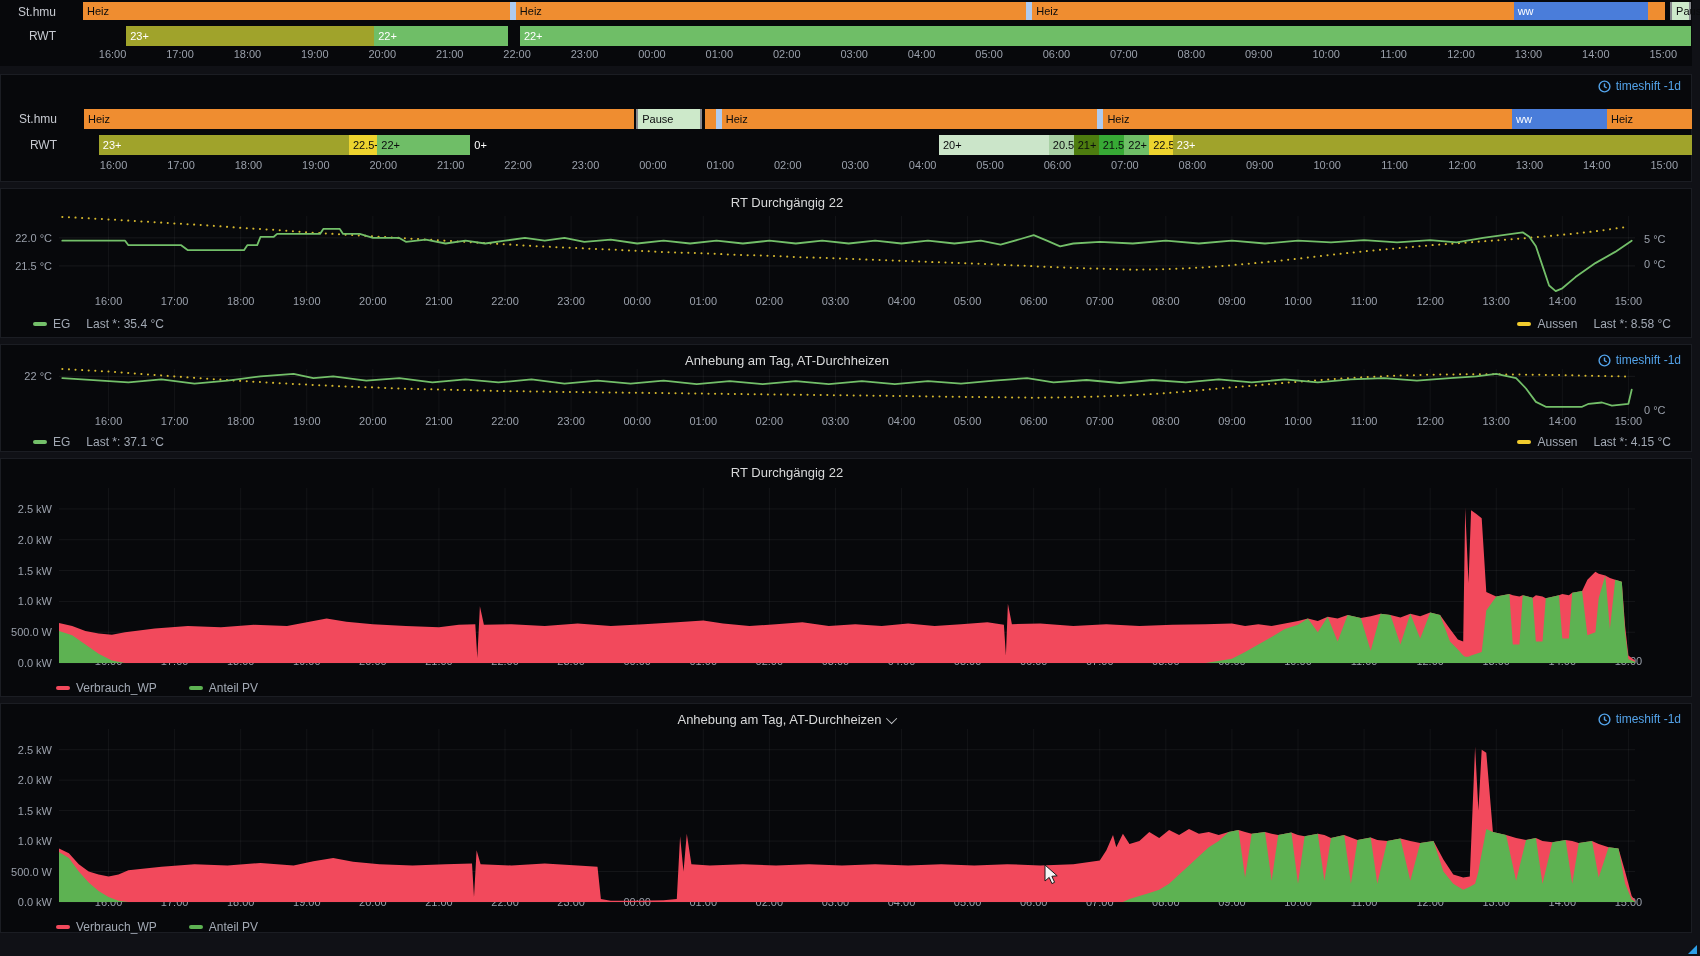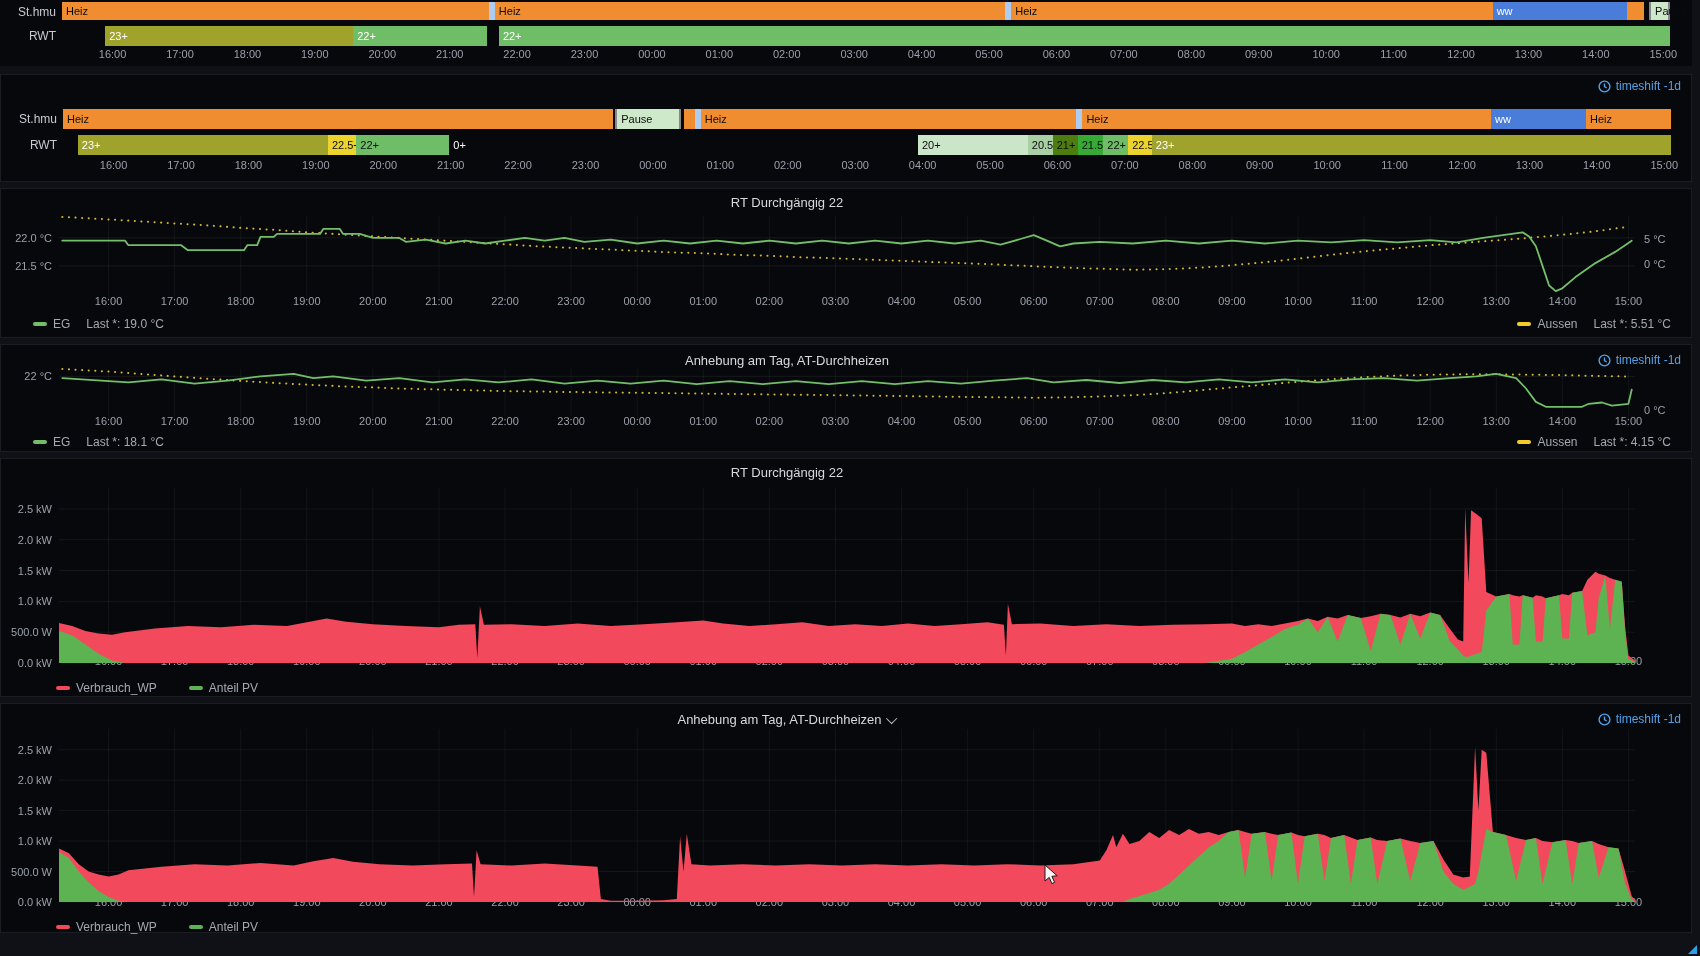--- a/index.html
+++ b/index.html
@@ -7,21 +7,21 @@
         font-family:"Liberation Sans",sans-serif;}
   .panel{position:absolute;left:0;width:1692px;background:#07080b;border:1px solid #1b1d23;box-sizing:border-box;}
   .p1{top:0;height:66px;border:none;}
   .p2{top:74px;height:108px;}
   .p3{top:188px;height:150px;}
   .p4{top:344px;height:108px;}
   .p5{top:458px;height:239px;}
   .p6{top:703px;height:230px;}
   .rowlabel{position:absolute;left:0;width:56px;text-align:right;font-size:12px;color:#c7cad1;line-height:20px;}
   .tl-row{position:absolute;left:62px;width:1608px;}
-  .tl-seg{position:absolute;top:0;height:100%;overflow:visible;box-sizing:border-box;}
+  .tl-seg{position:absolute;top:0;height:100%;overflow:visible;box-sizing:border-box;margin-left:21px;}
   .tl-seg span{font-size:11px;font-weight:500;line-height:inherit;padding-left:4px;white-space:nowrap;position:absolute;left:0;top:0;}
   .axisrow{position:absolute;left:62px;width:1608px;height:14px;}
   .axis-lab{position:absolute;transform:translateX(-50%);font-size:11px;color:#9aa0ab;white-space:nowrap;}
   .ptitle{position:absolute;left:0;width:1572px;text-align:center;font-size:13px;font-weight:500;color:#d8d9da;cursor:pointer;}
   .chev{display:inline-block;width:7px;height:7px;border-left:1.5px solid #c0c2c6;border-bottom:1.5px solid #c0c2c6;transform:rotate(-45deg) translateY(-2px);margin-left:7px;}
   .tslink{position:absolute;right:10px;display:flex;align-items:center;gap:5px;color:#53a2e8;font-size:12px;cursor:pointer;}
   .legend{position:absolute;display:flex;align-items:center;gap:6px;font-size:12px;color:#a2a9b4;white-space:nowrap;}
   .sw{display:inline-block;width:14px;height:4px;border-radius:2px;}
   .lval{margin-left:10px;}
   .litem{display:flex;align-items:center;gap:6px;cursor:pointer;}
@@ -249,26 +249,26 @@
         <line x1="58" x2="1634" y1="76.91216216216218" y2="76.91216216216218" stroke="rgba(255,255,255,0.07)" stroke-width="1"></line>
         <text x="51" y="80.91216216216218" text-anchor="end" fill="#9aa0ab" font-size="11px">21.5 °C</text>
         <text x="1643" y="53.817527010804326" text-anchor="start" fill="#9aa0ab" font-size="11px">5 °C</text>
         <text x="1643" y="78.72749099639856" text-anchor="start" fill="#9aa0ab" font-size="11px">0 °C</text>
         <polyline points="61.3,27.9 107.6,30.4 140.6,32.4 173.6,34.4 206.7,36.4 239.7,38.9 272.8,40.8 305.8,43.3 338.8,45.3 371.9,47.3 404.9,49.3 438.0,51.3 471.0,53.3 504.0,55.3 537.1,57.3 570.1,58.8 603.2,60.3 636.2,61.8 669.2,63.3 702.3,64.3 735.3,65.8 768.4,66.8 801.4,68.3 834.4,69.2 867.5,70.7 900.5,71.7 933.6,73.2 966.6,74.2 999.6,75.7 1032.7,77.2 1065.7,78.7 1098.8,79.7 1131.8,80.7 1164.8,80.2 1197.9,78.7 1230.9,76.2 1264.0,73.2 1297.0,69.7 1330.0,65.8 1363.1,62.3 1396.1,59.3 1429.2,56.3 1462.2,53.8 1495.2,51.3 1528.3,48.8 1561.3,45.8 1594.4,42.3 1627.4,37.7" fill="none" stroke="#d6b82e" stroke-width="2" stroke-linecap="round" stroke-dasharray="0.1 6.5"></polyline>
         <polyline points="61.3,51.7 124.1,51.7 127.4,56.2 180.2,56.2 186.9,61.2 243.0,61.2 246.3,56.2 256.2,56.2 259.5,47.8 272.8,47.8 276.1,44.9 319.0,44.9 322.3,39.9 338.8,39.9 342.1,44.9 358.7,44.9 371.9,48.9 398.3,48.9 404.9,52.8 424.7,50.6 444.6,54.5 464.4,51.7 484.2,54.5 504.0,51.7 523.9,48.9 543.7,51.7 563.5,48.9 583.3,52.8 609.8,50.6 636.2,54.5 662.6,51.7 689.1,54.5 715.5,51.7 741.9,54.5 768.4,51.7 794.8,54.5 821.2,51.7 847.7,54.5 874.1,51.7 900.5,54.5 926.9,51.7 953.4,54.5 979.8,51.7 999.6,55.6 1019.5,50.0 1032.7,46.1 1045.9,51.7 1059.1,57.3 1072.3,54.5 1098.8,52.8 1131.8,54.5 1164.8,51.7 1197.9,54.5 1230.9,51.7 1264.0,54.5 1297.0,51.7 1330.0,53.4 1363.1,51.1 1396.1,53.4 1429.2,51.1 1455.6,53.4 1482.0,48.9 1501.8,46.1 1521.7,43.3 1528.3,47.8 1534.9,57.3 1541.5,76.9 1548.1,96.5 1554.7,102.1 1561.3,99.3 1574.5,88.1 1594.4,74.1 1614.2,62.9 1630.7,51.7" fill="none" stroke="#73bf69" stroke-width="1.8" stroke-linejoin="round" stroke-linecap="round"></polyline>
       </svg>
     <div class="legend" style="left:32px;top:128px;">
       <span class="sw" style="background:#73bf69"></span>
       <span>EG</span>
-      <span class="lval">Last *: 19.0 °C</span>
+      <span class="lval">Last *: 35.4 °C</span>
     </div>
     <div class="legend" style="right:20px;top:128px;">
       <span class="sw" style="background:#f2cc2d"></span>
       <span>Aussen</span>
-      <span class="lval">Last *: 5.51 °C</span>
+      <span class="lval">Last *: 8.58 °C</span>
     </div>
   </section>
 
   <section class="panel p4" id="p4">
     <div class="ptitle" style="top:8px;">Anhebung am Tag, AT-Durchheizen</div>
     <div class="tslink" style="top:8px;">
       <svg width="13" height="13" viewBox="0 0 13 13">
         <circle cx="6.5" cy="6.5" r="5.4" fill="none" stroke="#53a2e8" stroke-width="1.4"></circle>
         <path d="M6.5 3.4 L6.5 6.7 L8.7 8" fill="none" stroke="#53a2e8" stroke-width="1.4"></path>
       </svg>
@@ -325,21 +325,21 @@
         <text x="1627.3920335429768" y="80" text-anchor="middle" fill="#9aa0ab" font-size="11px">15:00</text>
         <line x1="58" x2="1634" y1="31.317073170731767" y2="31.317073170731767" stroke="rgba(255,255,255,0.07)" stroke-width="1"></line>
         <text x="51" y="35.31707317073177" text-anchor="end" fill="#9aa0ab" font-size="11px">22 °C</text>
         <text x="1643" y="68.98360655737704" text-anchor="start" fill="#9aa0ab" font-size="11px">0 °C</text>
         <polyline points="61.3,24.0 107.6,26.5 140.6,28.9 173.6,31.4 206.7,33.8 239.7,35.9 272.8,37.9 305.8,39.6 338.8,41.2 371.9,42.4 404.9,43.7 438.0,44.5 471.0,45.3 504.0,46.1 537.1,46.5 570.1,47.0 603.2,47.4 636.2,47.8 669.2,48.2 702.3,48.6 735.3,49.0 768.4,49.4 801.4,49.8 834.4,50.2 867.5,50.6 900.5,51.0 933.6,51.5 966.6,51.9 999.6,52.3 1032.7,52.7 1065.7,52.3 1098.8,51.5 1131.8,50.2 1164.8,48.2 1197.9,45.3 1230.9,42.4 1264.0,39.6 1297.0,36.7 1330.0,34.2 1363.1,32.2 1396.1,30.6 1429.2,29.7 1462.2,29.3 1495.2,29.3 1528.3,29.7 1561.3,30.1 1581.1,30.6 1601.0,31.0 1627.4,31.5" fill="none" stroke="#d6b82e" stroke-width="2" stroke-linecap="round" stroke-dasharray="0.1 6.5"></polyline>
         <polyline points="61.3,33.1 127.4,37.4 160.4,34.4 193.5,38.6 226.5,35.6 259.5,31.3 292.6,28.9 312.4,33.1 332.2,31.3 365.3,35.6 398.3,33.1 431.4,37.4 464.4,34.4 497.4,37.4 530.5,34.4 563.5,38.6 596.5,35.6 629.6,38.6 662.6,35.6 695.7,39.2 728.7,36.2 761.7,39.2 794.8,36.2 827.8,39.2 860.9,36.2 893.9,39.2 926.9,36.2 960.0,38.6 993.0,35.6 1026.1,33.1 1052.5,37.4 1085.5,35.0 1118.6,38.0 1151.6,35.0 1184.7,37.4 1217.7,34.4 1250.7,37.4 1283.8,34.4 1316.8,37.4 1349.9,34.4 1382.9,33.1 1415.9,35.6 1449.0,33.1 1475.4,31.3 1495.2,28.9 1515.1,33.1 1525.0,43.5 1534.9,56.9 1544.8,61.8 1581.1,61.8 1587.7,58.8 1601.0,57.5 1610.9,60.6 1627.4,58.8 1630.7,44.7" fill="none" stroke="#73bf69" stroke-width="1.8" stroke-linejoin="round" stroke-linecap="round"></polyline>
       </svg>
     <div class="legend" style="left:32px;top:90px;">
       <span class="sw" style="background:#73bf69"></span>
       <span>EG</span>
-      <span class="lval">Last *: 18.1 °C</span>
+      <span class="lval">Last *: 37.1 °C</span>
     </div>
     <div class="legend" style="right:20px;top:90px;">
       <span class="sw" style="background:#f2cc2d"></span>
       <span>Aussen</span>
       <span class="lval">Last *: 4.15 °C</span>
     </div>
   </section>
 
   <section class="panel p5" id="p5">
     <div class="ptitle" style="top:6px;">RT Durchgängig 22</div>

